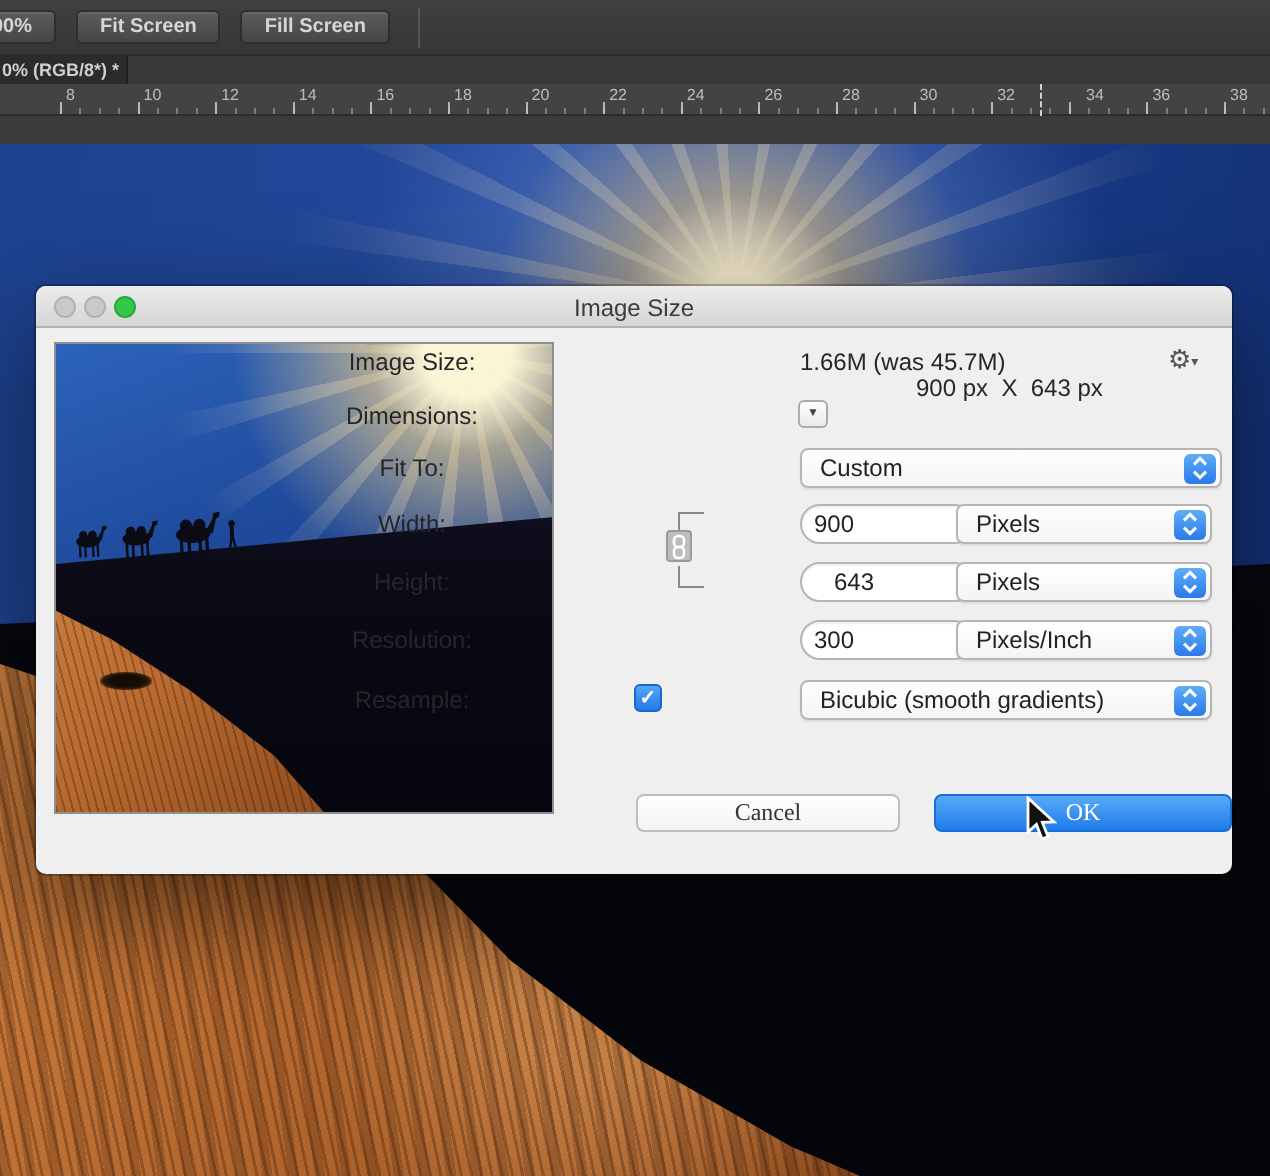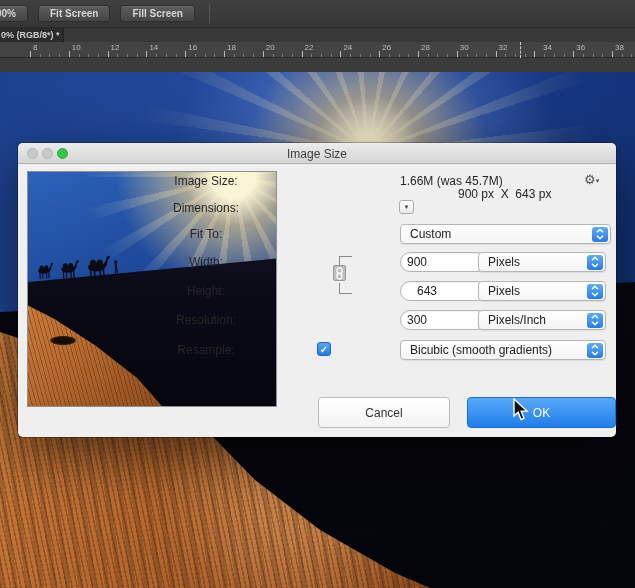--- a/index.html
+++ b/index.html
@@ -76,21 +76,21 @@
   .gear { position:absolute; left:566px; top:29px; font-size:13px; color:#555; }
   .gear-caret { font-size:7px; vertical-align:1px; color:#555; }
   .disc-box { position:absolute; left:381px; top:57px; width:15px; height:14px; background:linear-gradient(#fff,#e9e9e9); border:1px solid #ababab; border-radius:3px; font-size:6px; color:#444; display:flex; align-items:center; justify-content:center; }
   .txt-input { position:absolute; width:87px; height:20px; border:1px solid #b5b5b5; border-radius:10px; background:#fff; font-size:12px; color:#222; padding-left:6px; font-family:"Liberation Sans",sans-serif; box-shadow:0 1px 1px rgba(0,0,0,.06) inset; }
   .select { position:absolute; height:20px; background:linear-gradient(#fff,#f4f4f4); border:1px solid #b5b5b5; border-radius:4px; display:flex; align-items:center; font-size:12px; color:#222; padding-left:9px; box-shadow:0 1px 1px rgba(0,0,0,.08); }
   .stepper { position:absolute; right:2px; top:1.5px; width:16px; height:15.5px; border-radius:3px; background:linear-gradient(#5fadf8,#2a7ae9); display:flex; flex-direction:column; align-items:center; justify-content:center; gap:1px; }
   .bracket-top { position:absolute; left:321px; top:113px; width:13px; height:12px; border-left:1px solid #8a8a8a; border-top:1px solid #8a8a8a; }
   .bracket-bot { position:absolute; left:321px; top:140px; width:13px; height:11px; border-left:1px solid #8a8a8a; border-bottom:1px solid #8a8a8a; }
   .chain { position:absolute; left:315px; top:122px; width:13px; height:16px; background:#bdbdbd; border:1px solid #9a9a9a; border-radius:2px; display:flex; align-items:center; justify-content:center; }
   .checkbox { position:absolute; left:299px; top:199px; width:14px; height:14px; border-radius:3px; background:linear-gradient(#54a6f7,#2578e9); border:1px solid #1d66cc; color:#fff; font-size:10px; font-weight:bold; display:flex; align-items:center; justify-content:center; }
-  .btn { position:absolute; top:254px; height:31px; border-radius:4px; font-size:12px; display:flex; align-items:center; justify-content:center; font-family:Liberation Sans, sans-serif; }
+  .btn { position:absolute; top:254px; height:19px; border-radius:4px; font-size:12px; display:flex; align-items:center; justify-content:center; font-family:Liberation Serif, serif; }
   .btn-cancel { left:300px; width:132px; background:linear-gradient(#fff,#f3f3f3); border:1px solid #bdbdbd; color:#333; }
   .btn-ok { left:449px; width:149px; background:linear-gradient(#58aaf8,#1f7ce9); border:1px solid #1a6fd6; color:#fff; }
 
   .cursor { position:absolute; left:512px; top:398px; z-index:50; }
 </style>
 </head>
 <body>
 
 <div class="screen">
 

